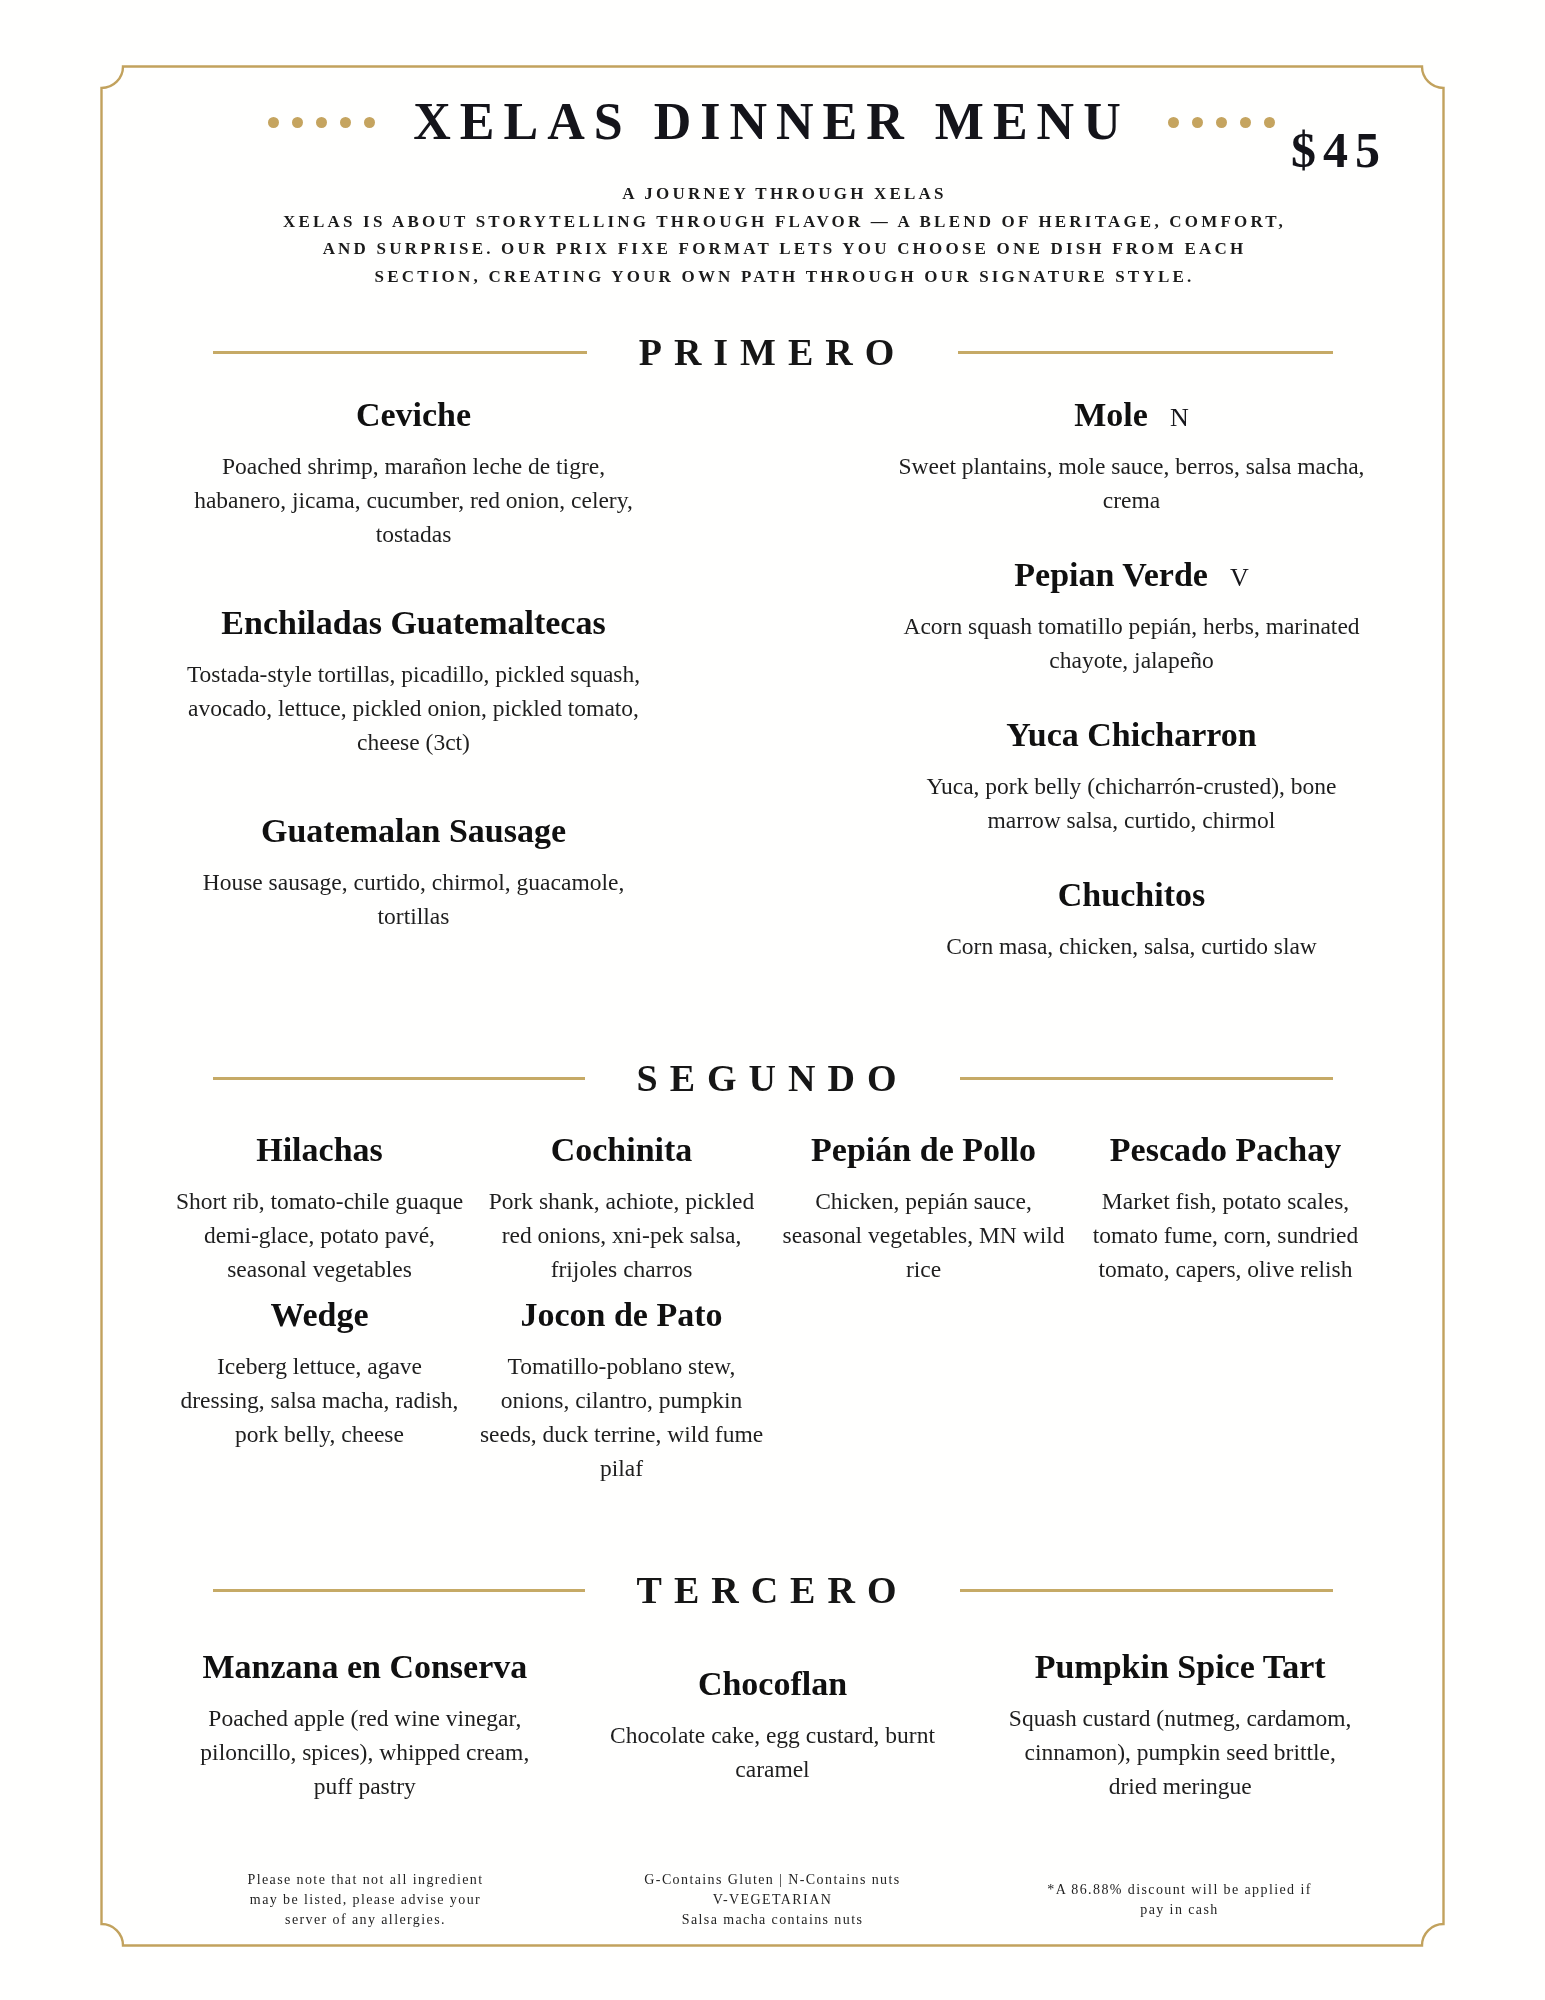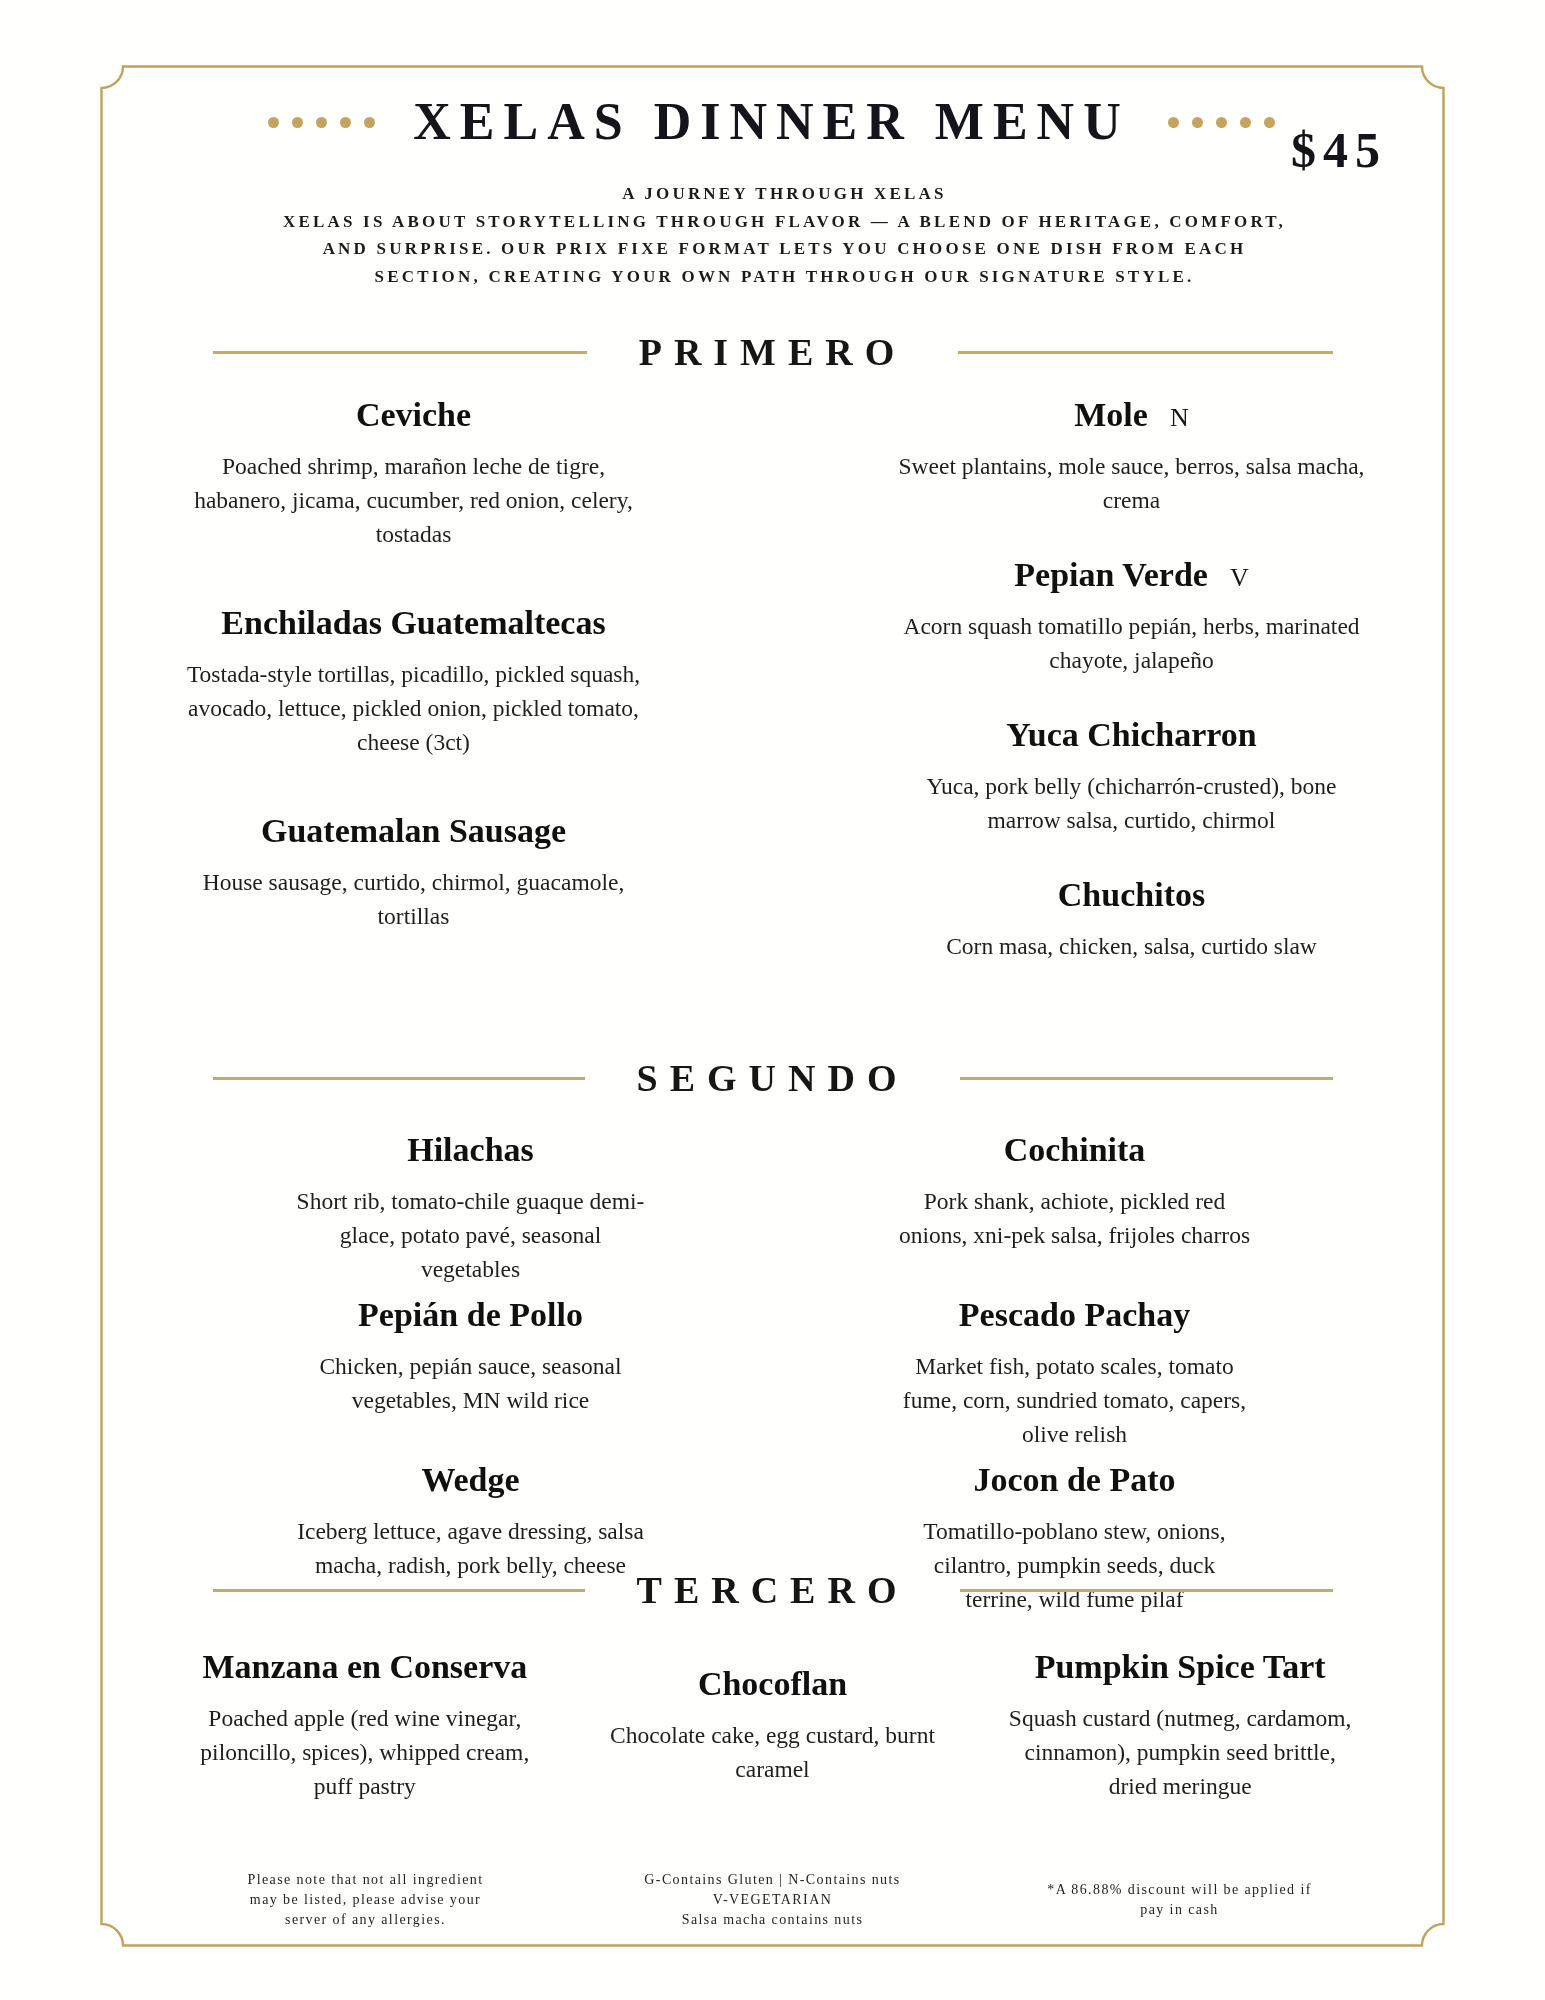--- a/index.html
+++ b/index.html
@@ -51,21 +51,21 @@
   .hdr-primero { top:330px; }
   .hdr-segundo { top:1056px; }
   .hdr-tercero { top:1568px; }
   
   .primero-body {
     position:absolute; left:172px; top:393px; width:1201px;
     display:grid; grid-template-columns:1fr 1fr; column-gap:235px;
   }
   .segundo-body {
     position:absolute; left:172px; top:1128px; width:1201px;
-    display:grid; grid-template-columns:1fr 1fr; column-gap:22px; row-gap:64px;gap:7px;
+    display:grid; grid-template-columns:1fr 1fr 1fr 1fr; column-gap:22px; row-gap:64px;gap:7px;
   }
   .tercero-body {
     position:absolute; left:172px; top:1645px; width:1201px;
     display:grid; grid-template-columns:1fr 1fr 1fr; column-gap:22px; align-items:center;
   }
   .item { text-align:center; }
   .col-left .item { margin-bottom:50px; }
   .col-right .item { margin-bottom:36px; }
   .col-left .item:last-child, .col-right .item:last-child { margin-bottom:0; }
   .item-title-row { line-height:44px; margin-bottom:6px; white-space:nowrap; }

